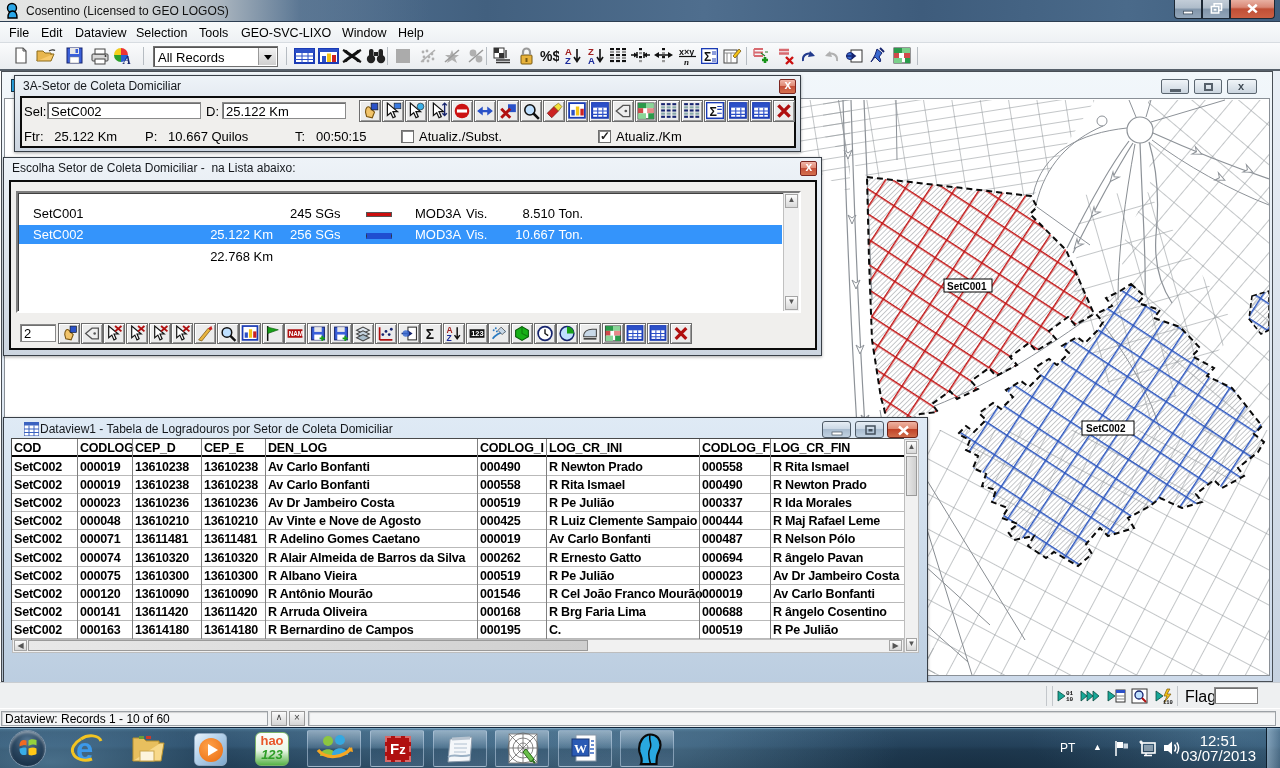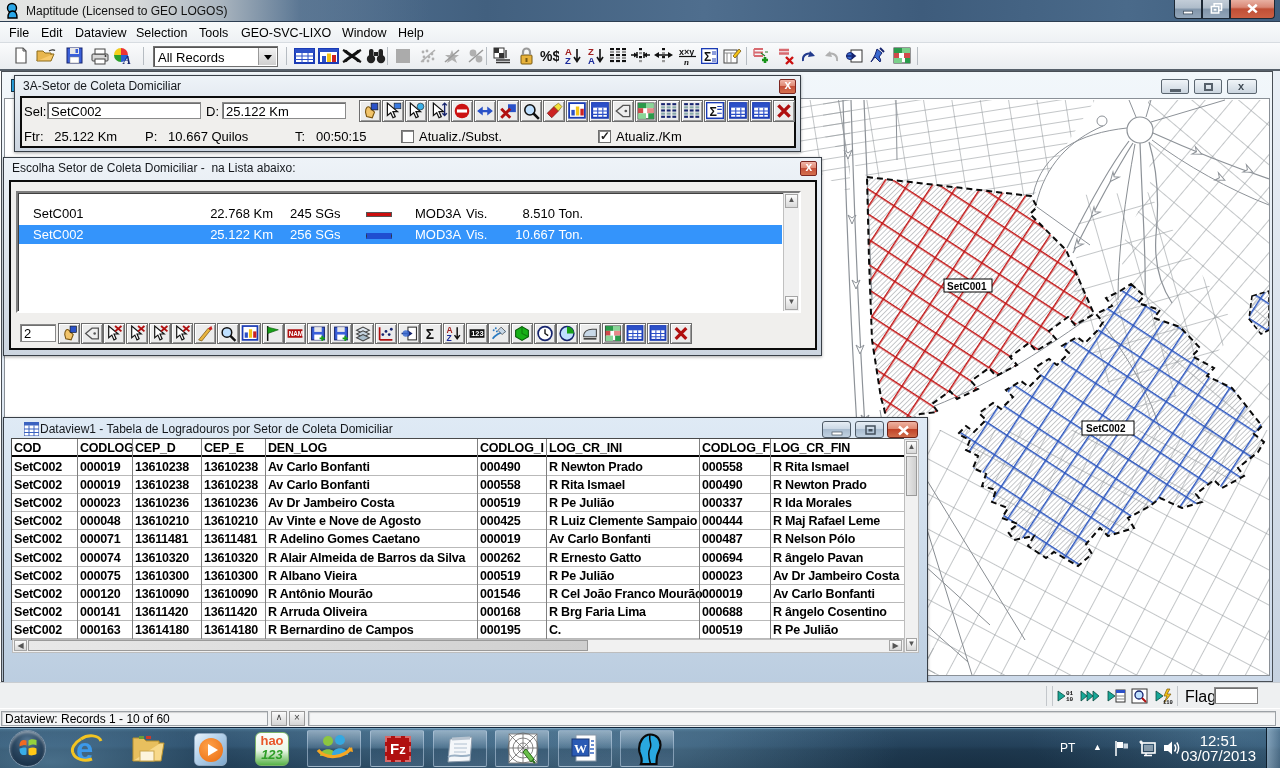--- a/index.html
+++ b/index.html
@@ -219,21 +219,21 @@
   </div>
 </div>
 
 <div class="abs" style="left:1273px; top:71px; width:7px; height:611px; background:linear-gradient(#e9eff6,#c6d2e0);"></div>
 
 <div id="titlebar" class="abs">
   <svg class="abs ticon" viewBox="0 0 17 17">
       <circle cx="8" cy="6" r="4.5" fill="#2aa7e8" stroke="#000" stroke-width="1.4"></circle>
       <path d="M4 16 Q4 9 8.5 9 Q13 9 13 16 Z" fill="#2aa7e8" stroke="#000" stroke-width="1.4"></path>
     </svg>
-  <div class="abs ttext">Maptitude (Licensed to GEO LOGOS)</div>
+  <div class="abs ttext">Cosentino (Licensed to GEO LOGOS)</div>
   <div class="capbtns abs">
     <div class="capbtn first">
         <svg class="glyph" viewBox="0 0 28 19">
           <rect x="9" y="12" width="10" height="3" fill="#fff" stroke="#3a4a5a" stroke-width="0.8"></rect>
         </svg>
       </div>
     <div class="capbtn">
         <svg class="glyph" viewBox="0 0 28 19">
           <rect x="12" y="4" width="8" height="7" fill="none" stroke="#fff" stroke-width="1.6"></rect>
           <rect x="9" y="7" width="8" height="7" fill="#9fb0c0" stroke="#fff" stroke-width="1.6"></rect>
@@ -631,21 +631,21 @@
 
 <div id="dlg2" class="dlg" style="left:3px; top:157px; width:819px; height:199px;">
   <div class="cap" style="left:8px;">Escolha Setor de Coleta Domiciliar -&nbsp; na Lista abaixo:</div>
   <div class="xbtn"></div>
   <div class="client" style="left:5px; top:22px; width:808px; height:170px;"></div>
 
   <div class="abs" style="left:12px; top:33px; width:785px; height:122px; border:2px solid #7e7e7e; border-right-color:#fff; border-bottom-color:#fff; background:#fff;">
     <div class="abs" style="left:0; top:0; width:781px; height:118px; border:1px solid #404040; border-right:none; border-bottom:none; background:#fff; overflow:hidden;">
       <div class="abs" style="left:0; top:12px; width:763px; height:19px; font-size:13px;" id="lrow1">
         <span class="abs" style="left:14px;">SetC001</span>
-        <span class="abs" style="left:190px; width:64px; text-align:right;">22.768 Km</span>
+        <span class="abs" style="left:190px; width:64px; text-align:right;margin-top:43px;">22.768 Km</span>
         <span class="abs" style="left:271px;">245 SGs</span>
         <span class="abs" style="left:347px; top:6px; width:26px; height:5px; background:#cc0d0d; border:1px solid #555;"></span>
         <span class="abs" style="left:396px;">MOD3A</span>
         <span class="abs" style="left:447px;">Vis.</span>
         <span class="abs" style="left:492px; width:72px; text-align:right;">8.510 Ton.</span>
       </div>
       <div class="abs" style="left:0; top:31px; width:763px; height:19px; font-size:13px; background:#3494fb; color:#fff;" id="lrow2">
         <span class="abs" style="left:14px; top:2px;">SetC002</span>
         <span class="abs" style="left:190px; top:2px; width:64px; text-align:right;">25.122 Km</span>
         <span class="abs" style="left:271px; top:2px;">256 SGs</span>

